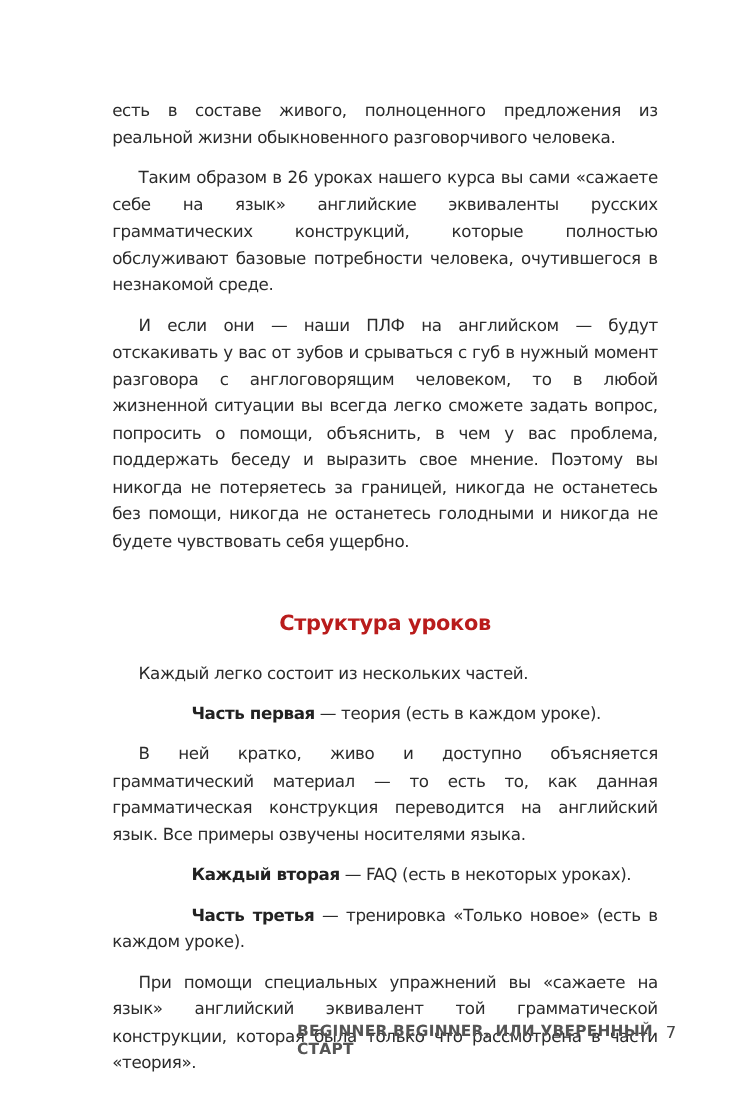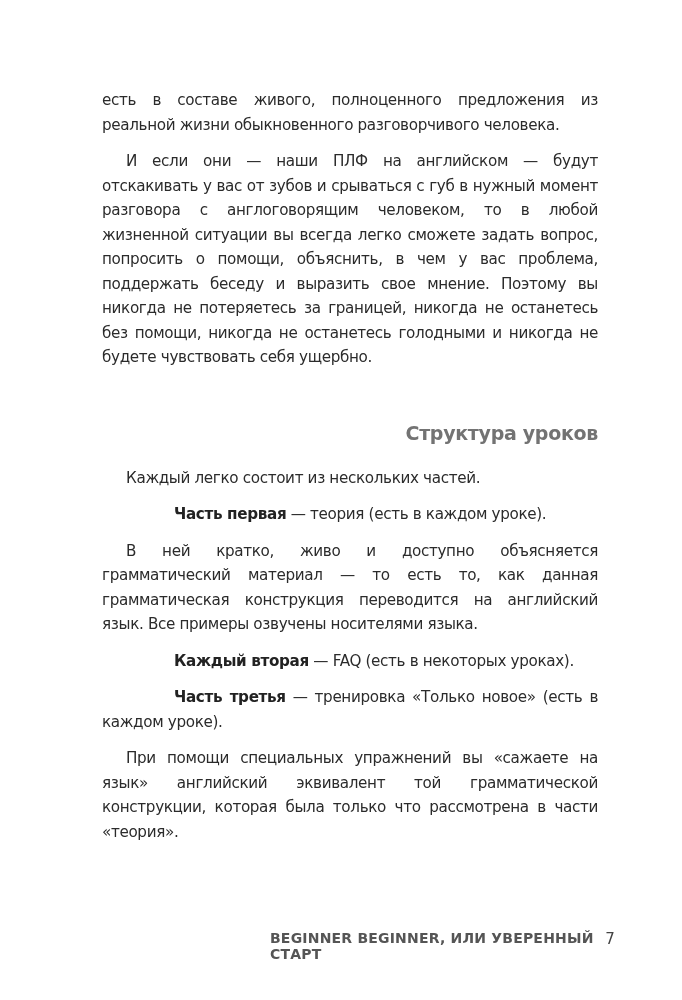--- a/index.html
+++ b/index.html
@@ -1,33 +1,34 @@
 <!DOCTYPE html>
 <html><head>
 <meta charset="utf-8">
 <style>
   html, body { margin: 0; padding: 0; background: #ffffff; }
   body { width: 682px; height: 1000px; position: relative; overflow: hidden;
          font-family: "DejaVu Sans", "Liberation Sans", sans-serif; color: #2b2b2b; }
   .page { position: absolute; left: 102px; top: 88px; width: 496px; }
   .p { font-size: 15.2px; line-height: 24.5px; margin: 0 0 12px 0; text-align: justify;
        text-indent: 0; letter-spacing: -0.35px; }
-  h2 { font-size: 19px; font-weight: bold; text-align: right; margin: 52px 0 22px 0;
-       letter-spacing: -0.3px; color: #737373; }
+  h2 { font-size: 19px; font-weight: bold; text-align: center; margin: 52px 0 22px 0;
+       letter-spacing: -0.3px; color: #b91c1c; }
   b { font-weight: bold; color: #222; margin-left: 48px; }
   .footer { position: absolute; top: 930px; left: 270px; width: 345px; height: 24px;
             font-size: 14px; font-weight: bold; color: #555; letter-spacing: 0.2px; }
   .footer .title { position: absolute; left: 0; top: 0; }
   .footer .num { position: absolute; right: 0; top: 0; font-weight: normal; font-size: 15px; color: #444; }
 </style>
 </head>
 <body>
 
 <div class="page">
   <p class="p">есть в составе живого, полноценного предложения из реальной жизни обыкновенного разговорчивого человека.</p>
+  <p class="p" style="text-indent:24px">Таким образом в 26 уроках нашего курса вы сами «сажаете себе на язык» английские эквиваленты русских грамматических конструкций, которые полностью обслуживают базовые потребности человека, очутившегося в незнакомой среде.</p>
   <p class="p" style="text-indent:24px">И если они — наши ПЛФ на английском — будут отскакивать у вас от зубов и срываться с губ в нужный момент разговора с англоговорящим человеком, то в любой жизненной ситуации вы всегда легко сможете задать вопрос, попросить о помощи, объяснить, в чем у вас проблема, поддержать беседу и выразить свое мнение. Поэтому вы никогда не потеряетесь за границей, никогда не останетесь без помощи, никогда не останетесь голодными и никогда не будете чувствовать себя ущербно.</p>
 
   <h2>Структура уроков</h2>
 
   <p class="p" style="text-indent:24px">Каждый легко состоит из нескольких частей.</p>
   <p class="p" style="text-indent:24px"><b>Часть первая</b><span> — теория (есть в каждом уроке).</span></p>
   <p class="p" style="text-indent:24px">В ней кратко, живо и доступно объясняется грамматический материал — то есть то, как данная грамматическая конструкция переводится на английский язык. Все примеры озвучены носителями языка.</p>
   <p class="p" style="text-indent:24px"><b>Каждый вторая</b><span> — FAQ (есть в некоторых уроках).</span></p>
   <p class="p" style="text-indent:24px"><b>Часть третья</b><span> — тренировка «Только новое» (есть в каждом уроке).</span></p>
   <p class="p" style="text-indent:24px">При помощи специальных упражнений вы «сажаете на язык» английский эквивалент той грамматической конструкции, которая была только что рассмотрена в части «теория».</p>

